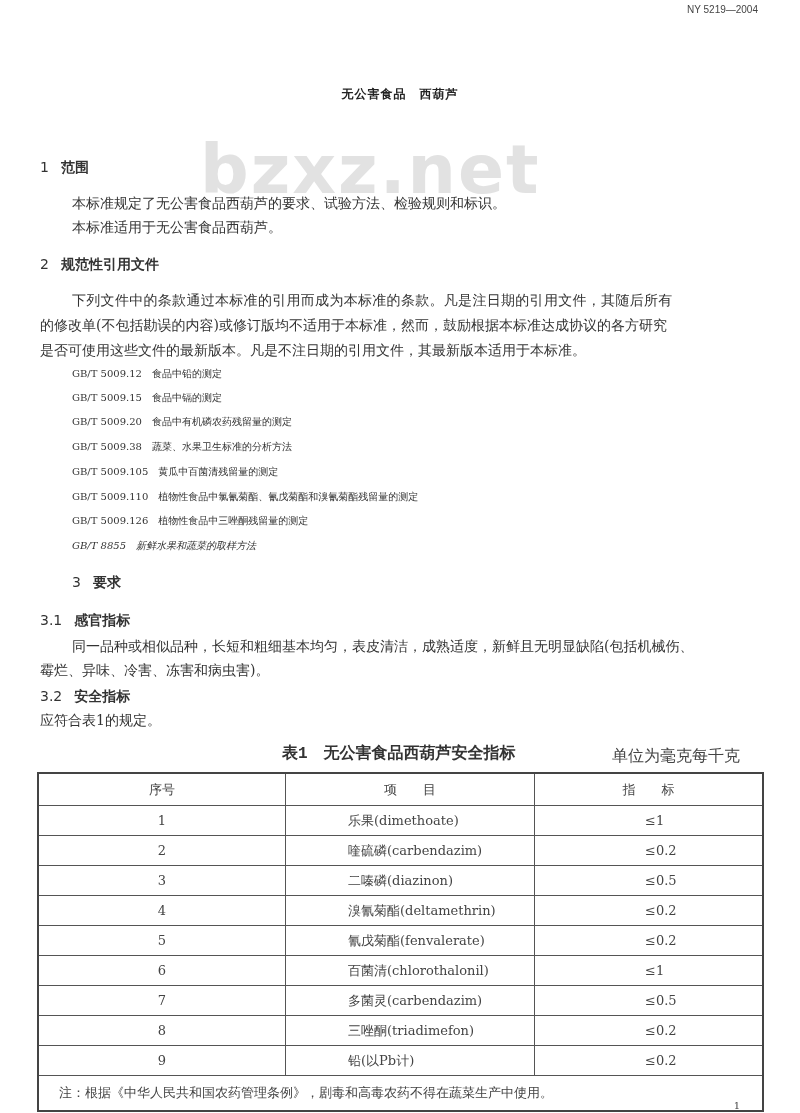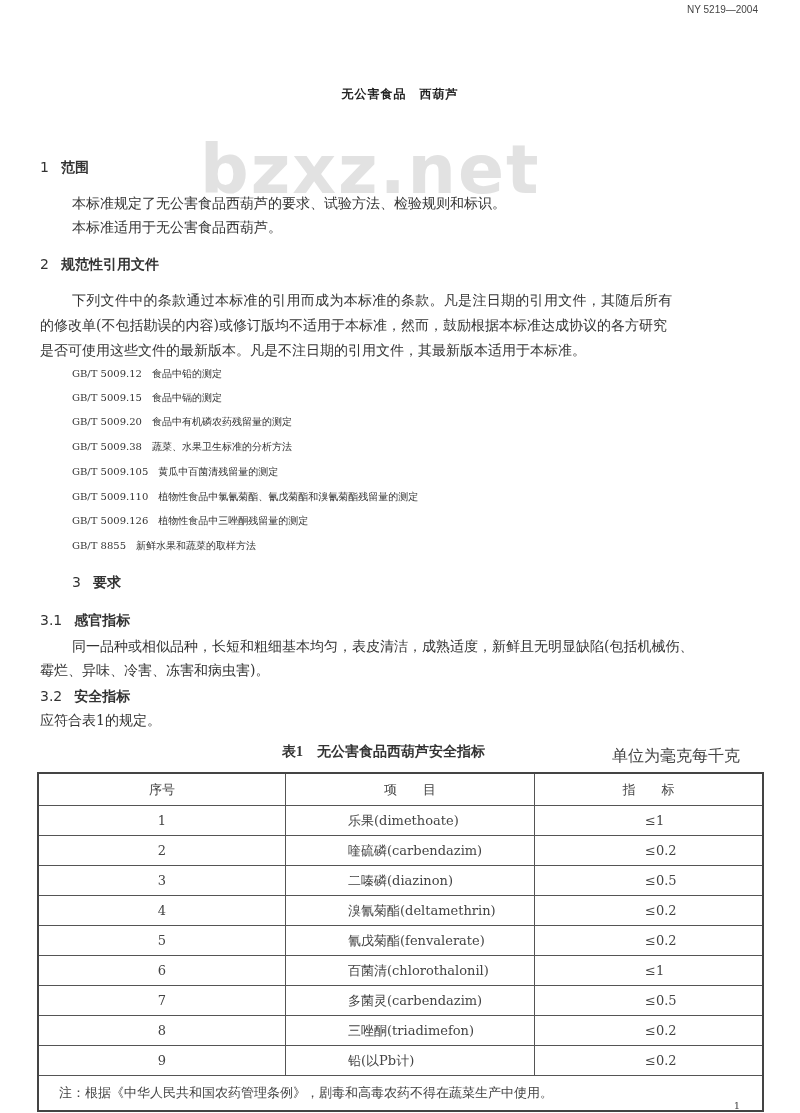--- a/index.html
+++ b/index.html
@@ -16,21 +16,21 @@
   .p { font-size:14px; color:#333; z-index:1; }
   .ref { font-size:10px; color:#333; left:72px; }
   .ref .code { display:inline-block; margin-right:10px; }
   table { position:absolute; left:37px; top:772px; width:727px; border-collapse:collapse; font-size:13px; color:#444; }
   th, td { border:1px solid #555; height:29px; text-align:center; font-weight:normal; padding:0; }
   th { height:31px; }
   td.item { text-align:left; padding-left:62px; }
   td.val { text-align:left; padding-left:110px; }
   table { border:2px solid #444; }
   td.note { text-align:left; padding-left:20px; height:34px; font-size:13px; }
-  .cap { font-size:14px; font-weight:bold; color:#333; font-family:Liberation Serif, serif; }
+  .cap { font-size:16px; font-weight:bold; color:#333; font-family:Liberation Mono, monospace; }
   .unit { font-size:16px; color:#444; }
   .dot { right:60px; top:1100px; font-size:10px; color:#444; }
 </style>
 </head>
 <body>
 
 <div class="abs std-no">NY 5219—2004</div>
 <div class="abs title">无公害食品　西葫芦</div>
 <div class="abs watermark">bzxz.net</div>
 
@@ -47,21 +47,21 @@
 <div class="abs p" style="left:40px;top:317px;">的修改单(不包括勘误的内容)或修订版均不适用于本标准，然而，鼓励根据本标准达成协议的各方研究</div>
 <div class="abs p" style="left:40px;top:342px;">是否可使用这些文件的最新版本。凡是不注日期的引用文件，其最新版本适用于本标准。</div>
 
 <div class="abs ref" style="top:367px;"><span class="code">GB/T 5009.12</span><span>食品中铅的测定</span></div>
 <div class="abs ref" style="top:391px;"><span class="code">GB/T 5009.15</span><span>食品中镉的测定</span></div>
 <div class="abs ref" style="top:415px;"><span class="code">GB/T 5009.20</span><span>食品中有机磷农药残留量的测定</span></div>
 <div class="abs ref" style="top:440px;"><span class="code">GB/T 5009.38</span><span>蔬菜、水果卫生标准的分析方法</span></div>
 <div class="abs ref" style="top:465px;"><span class="code">GB/T 5009.105</span><span>黄瓜中百菌清残留量的测定</span></div>
 <div class="abs ref" style="top:490px;"><span class="code">GB/T 5009.110</span><span>植物性食品中氯氰菊酯、氰戊菊酯和溴氰菊酯残留量的测定</span></div>
 <div class="abs ref" style="top:514px;"><span class="code">GB/T 5009.126</span><span>植物性食品中三唑酮残留量的测定</span></div>
-<div class="abs ref" style="top:539px;"><span class="code">GB/T 8855</span><span>新鲜水果和蔬菜的取样方法</span></div>
+<div class="abs ref" style="top:539px;font-style:italic;"><span class="code">GB/T 8855</span><span>新鲜水果和蔬菜的取样方法</span></div>
 
 <div class="abs h" style="left:40px;top:574px;margin-left:32px;">
   <span class="num">3</span><span>要求</span>
 </div>
 <div class="abs h" style="left:40px;top:612px;">
   <span class="num">3.1</span><span>感官指标</span>
 </div>
 <div class="abs p" style="left:72px;top:638px;">同一品种或相似品种，长短和粗细基本均匀，表皮清洁，成熟适度，新鲜且无明显缺陷(包括机械伤、</div>
 <div class="abs p" style="left:40px;top:662px;">霉烂、异味、冷害、冻害和病虫害)。</div>
 <div class="abs h" style="left:40px;top:688px;">

